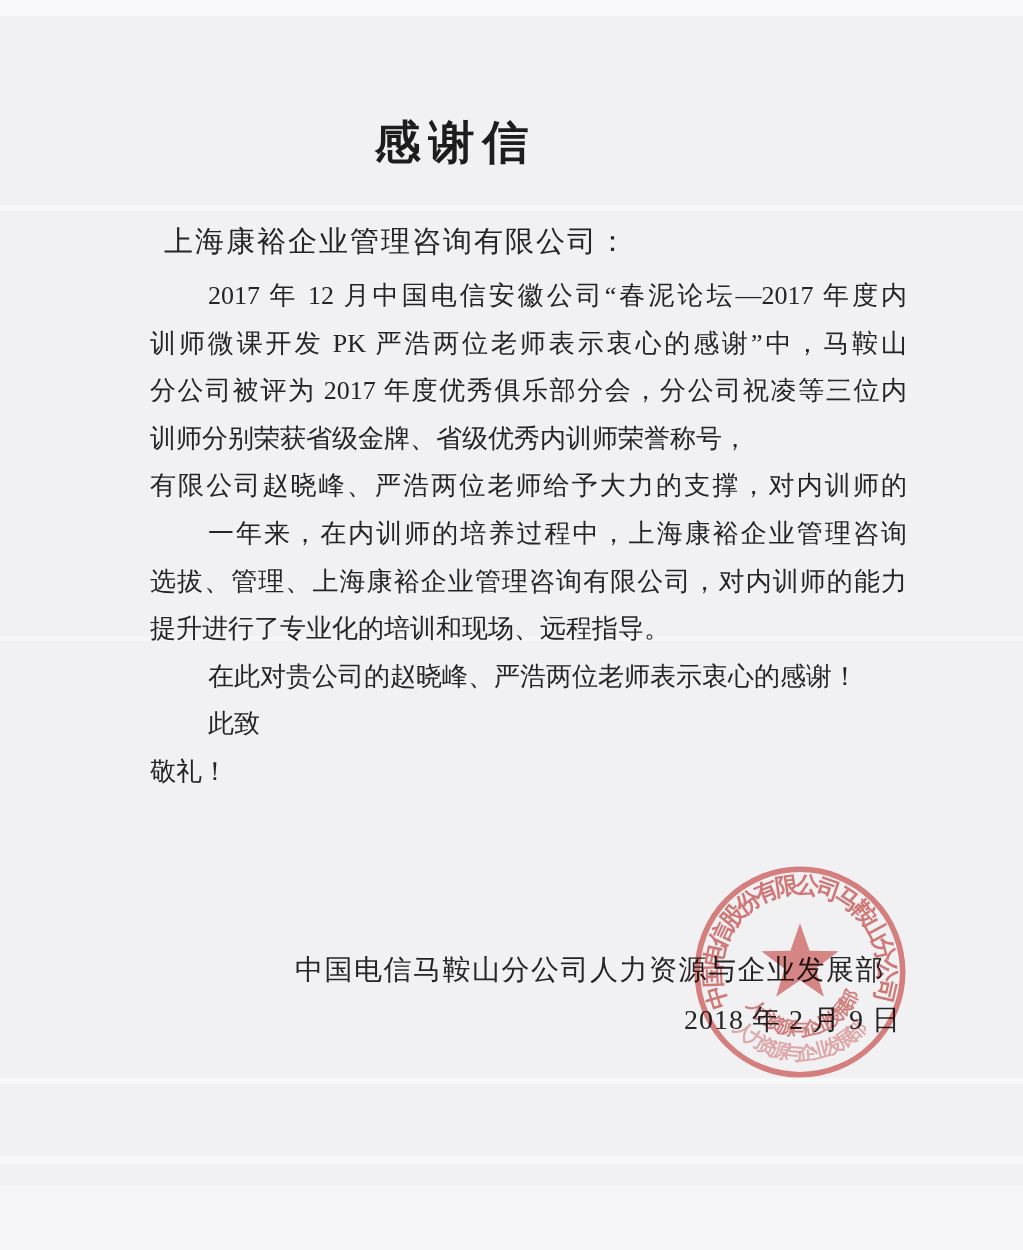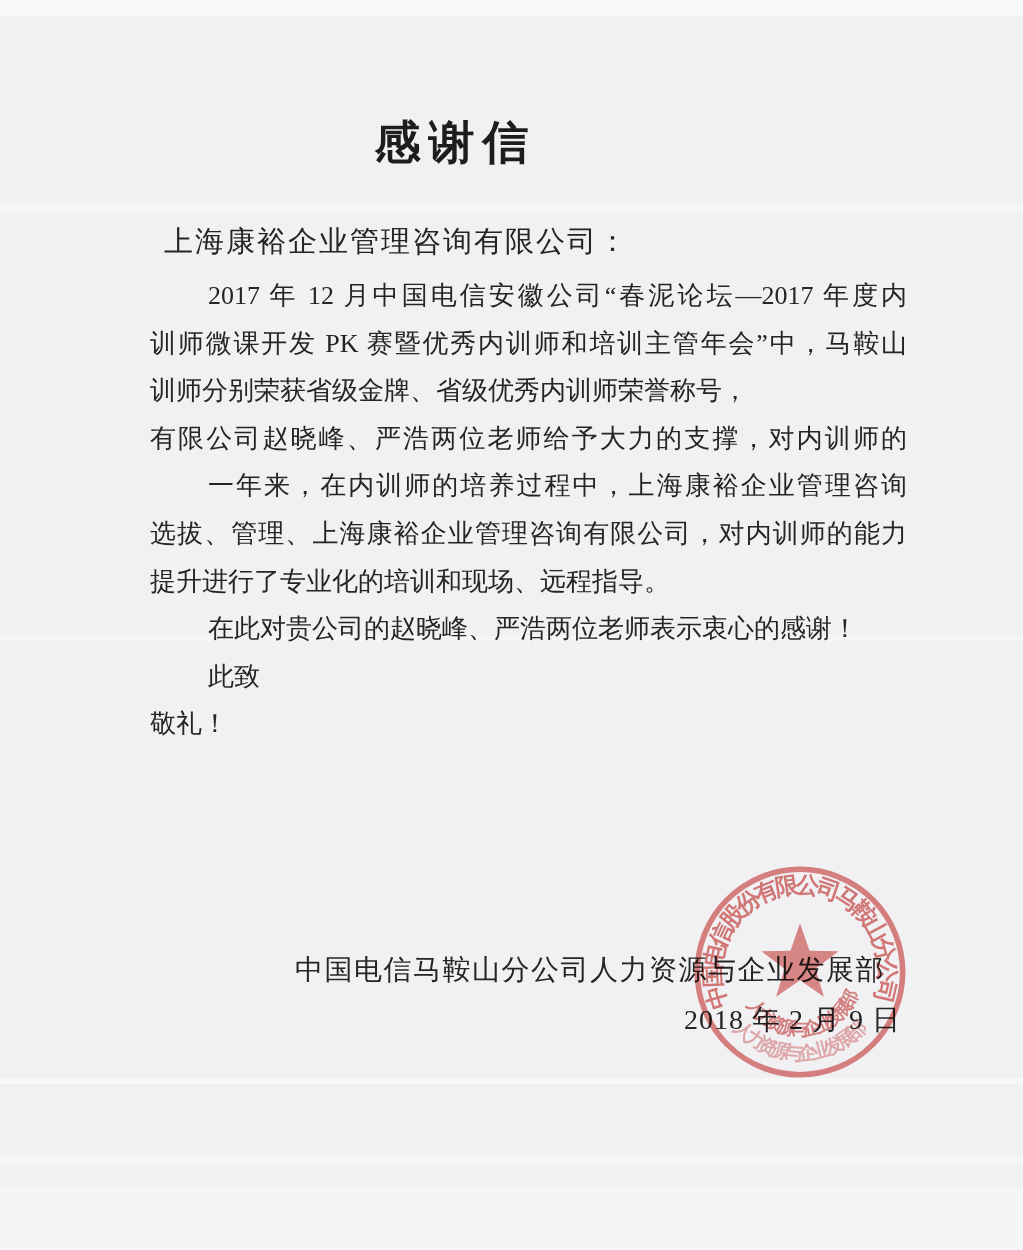--- a/index.html
+++ b/index.html
@@ -73,21 +73,22 @@
   <div class="artifact band-d"></div>
   <div class="artifact band-e"></div>
   <div class="artifact band-f"></div>
 
   <div class="title">感谢信</div>
 
   <div class="salutation">上海康裕企业管理咨询有限公司：</div>
 
   <div class="body-text">
     <div class="line just indent">2017 年 12 月中国电信安徽公司“春泥论坛—2017 年度内</div>
-    <div class="line just">训师微课开发 PK 赛暨优秀内训师和培训主管年会”中，马鞍山</div>
+    <div class="line just">训师微课开发 PK 严浩两位老师表示衷心的感谢”中，马鞍山</div>
+    <div class="line just">分公司被评为 2017 年度优秀俱乐部分会，分公司祝凌等三位内</div>
     <div class="line">训师分别荣获省级金牌、省级优秀内训师荣誉称号，</div>
     <div class="line just">有限公司赵晓峰、严浩两位老师给予大力的支撑，对内训师的</div>
     <div class="line just indent">一年来，在内训师的培养过程中，上海康裕企业管理咨询</div>
     <div class="line just">选拔、管理、上海康裕企业管理咨询有限公司，对内训师的能力</div>
     <div class="line">提升进行了专业化的培训和现场、远程指导。</div>
     <div class="line indent">在此对贵公司的赵晓峰、严浩两位老师表示衷心的感谢！</div>
     <div class="line indent">此致</div>
     <div class="line">敬礼！</div>
   </div>
 

